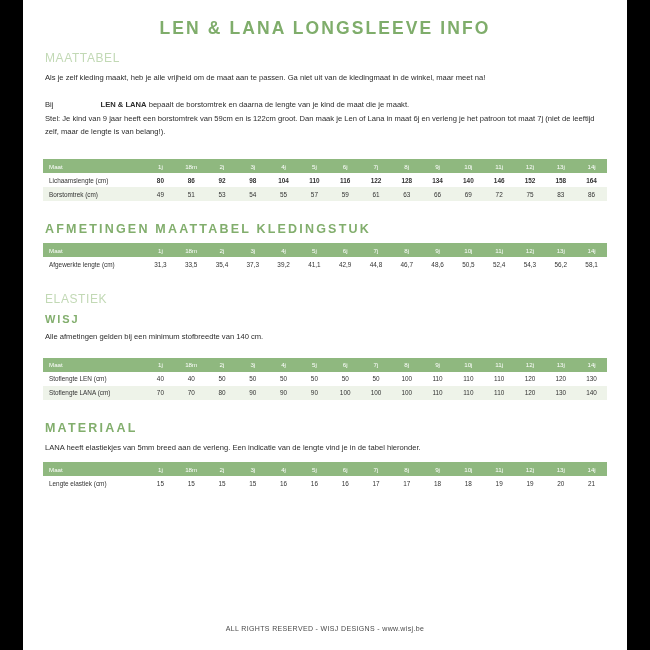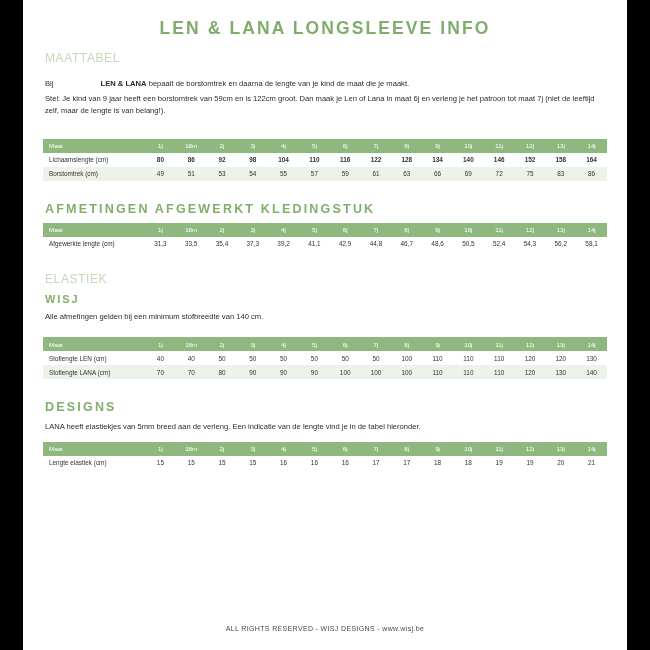--- a/index.html
+++ b/index.html
@@ -125,20 +125,21 @@
 </style>
 </head>
 <body>
 
 <div class="viewport">
   <div class="page">
 
     <h1 class="doc-title">LEN &amp; LANA LONGSLEEVE INFO</h1>
 
     <h2 class="h-light">MAATTABEL</h2>
+    <p class="para">Als je zelf kleding maakt, heb je alle vrijheid om de maat aan te passen. Ga niet uit van de kledingmaat in de winkel, maar meet na!</p>
     <div class="spacer-sm"></div>
     <p class="para tight"><span>Bij </span><b>LEN &amp; LANA</b><span> bepaalt de borstomtrek en daarna de lengte van je kind de maat die je maakt.</span></p>
     <p class="para">Stel: Je kind van 9 jaar heeft een borstomtrek van 59cm en is 122cm groot. Dan maak je Len of Lana in maat 6j en verleng je het patroon tot maat 7j (niet de leeftijd zelf, maar de lengte is van belang!).</p>
 
     <div class="spacer-md"></div>
 
     <table class="size-table">
         <thead>
           <tr>
             <th class="label-col">Maat</th>
@@ -194,21 +195,21 @@
             <td>72</td>
             <td>75</td>
             <td>83</td>
             <td>86</td>
           </tr>
         </tbody>
       </table>
 
     <div class="spacer-lg"></div>
 
-    <h2 class="h-strong">AFMETINGEN AFGEWERKT KLEDINGSTUK</h2>
+    <h2 class="h-strong">AFMETINGEN MAATTABEL KLEDINGSTUK</h2>
     <table class="size-table">
         <thead>
           <tr>
             <th class="label-col">Maat</th>
             <th>1j</th>
             <th>18m</th>
             <th>2j</th>
             <th>3j</th>
             <th>4j</th>
             <th>5j</th>
@@ -307,21 +308,21 @@
             <td>110</td>
             <td>120</td>
             <td>130</td>
             <td>140</td>
           </tr>
         </tbody>
       </table>
 
     <div class="spacer-lg"></div>
 
-    <h2 class="h-strong">DESIGNS</h2>
+    <h2 class="h-strong">MATERIAAL</h2>
     <p class="para">LANA heeft elastiekjes van 5mm breed aan de verleng. Een indicatie van de lengte vind je in de tabel hieronder.</p>
     <table class="size-table">
         <thead>
           <tr>
             <th class="label-col">Maat</th>
             <th>1j</th>
             <th>18m</th>
             <th>2j</th>
             <th>3j</th>
             <th>4j</th>

